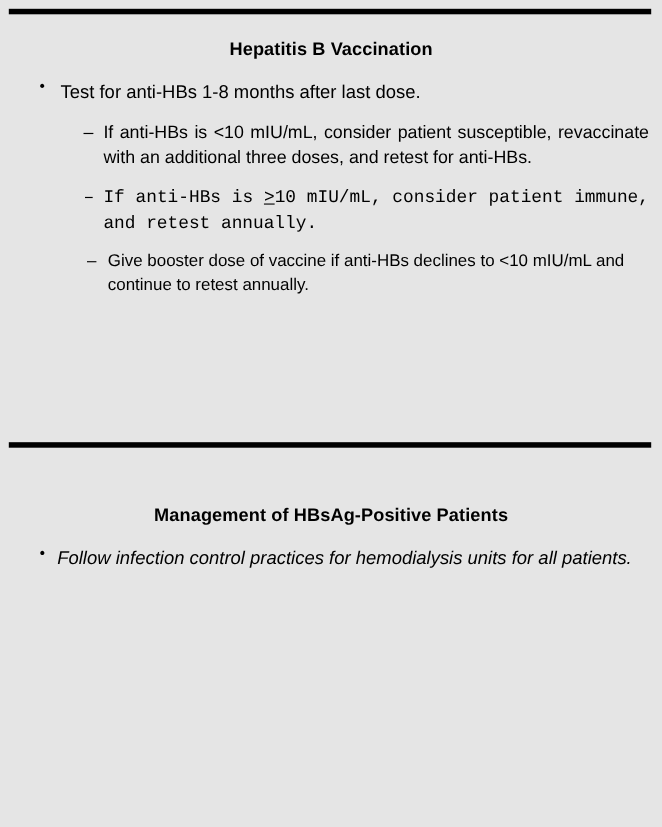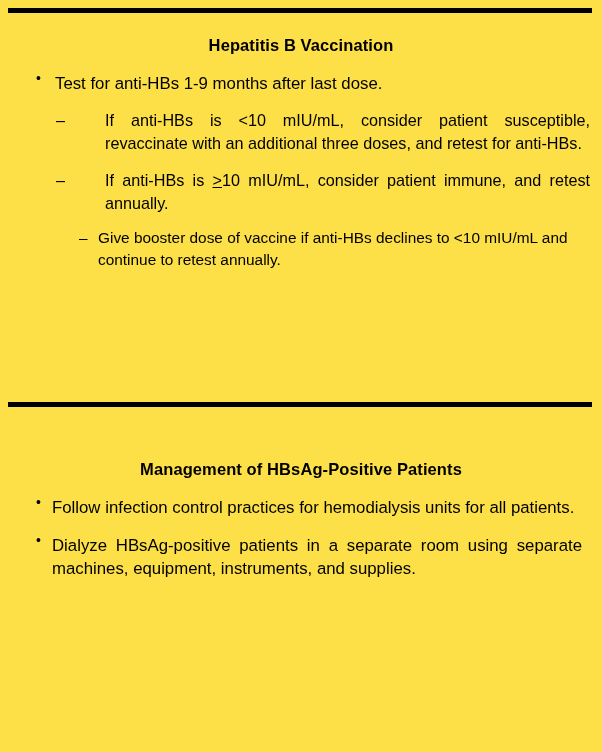--- a/index.html
+++ b/index.html
@@ -14,21 +14,21 @@
     overflow: hidden;
     font-family: "Liberation Sans", sans-serif;
     color: #000000;
     -webkit-font-smoothing: antialiased;
   }
 
   .page {
     position: relative;
     width: 602px;
     height: 752px;
-    background: #fde047;
+    background: #e5e5e5;
     box-sizing: border-box;
   }
 
   
   .rule {
     position: absolute;
     left: 8px;
     width: 584px;
     height: 5px;
     background: #000000;
@@ -83,36 +83,37 @@
   li.b1.no-justify { text-align: left; }
 
   
   ul.lvl2 {
     list-style: none;
     margin: 14px 0 0 0;
     padding: 0;
   }
   ul.lvl2 > li.b2 {
     position: relative;
-    padding-left: 105px;
+    padding-left: 74px;
     padding-right: 12px;
     margin-bottom: 14px;
     font-size: 16.2px;
     line-height: 1.42;
     text-align: justify;
     text-justify: inter-word;
+    margin-left: 20px;
   }
   ul.lvl2 > li.b2::before {
     content: "\2013";
     position: absolute;
     left: 56px;
     top: 0;
     font-size: 16.2px;
   }
-  ul.lvl2 > li.b2.last { margin-bottom: 0; }
+  ul.lvl2 > li.b2.last { margin-bottom: 0; font-family: Liberation Mono, monospace; }
 
   
   ul.lvl3 {
     list-style: none;
     margin: 12px 0 0 0;
     padding: 0;
   }
   ul.lvl3 > li.b3 {
     position: relative;
     padding-left: 98px;
@@ -128,20 +129,21 @@
     left: 79px;
     top: 0;
     font-size: 15.4px;
   }
 
   
   .section-two ul.lvl1 > li.b1 {
     padding-left: 52px;
     padding-right: 20px;
     margin-bottom: 15px;
+    font-style: italic;
   }
   .section-two ul.lvl1 > li.b1::before {
     left: 36px;
   }
 
   
   .gte {
     text-decoration: underline;
     text-underline-offset: 1px;
   }
@@ -152,38 +154,37 @@
 <div class="page">
 
   <div class="rule rule-top"></div>
   <div class="rule rule-middle"></div>
 
   <div class="section section-one">
 
     <div class="section-heading">Hepatitis B Vaccination</div>
 
     <ul class="lvl1">
-      <li class="b1 no-justify">Test for anti-HBs 1-9 months after last dose.</li>
+      <li class="b1 no-justify">Test for anti-HBs 1-8 months after last dose.</li>
     </ul>
 
     <ul class="lvl2">
       <li class="b2">If anti-HBs is &lt;10 mIU/mL, consider patient susceptible, revaccinate with an additional three doses, and retest for anti-HBs.</li>
       <li class="b2 last"><span>If anti-HBs is </span><span class="gte">&gt;</span><span>10 mIU/mL, consider patient immune, and retest annually.</span></li>
     </ul>
 
     <ul class="lvl3">
       <li class="b3">Give booster dose of vaccine if anti-HBs declines to &lt;10 mIU/mL and continue to retest annually.</li>
     </ul>
 
   </div>
 
   <div class="section section-two">
 
     <div class="section-heading">Management of HBsAg-Positive Patients</div>
 
     <ul class="lvl1">
       <li class="b1 no-justify">Follow infection control practices for hemodialysis units for all patients.</li>
-      <li class="b1">Dialyze HBsAg-positive patients in a separate room using separate machines, equipment, instruments, and supplies.</li>
     </ul>
 
   </div>
 
 </div>
 
 </body></html>

